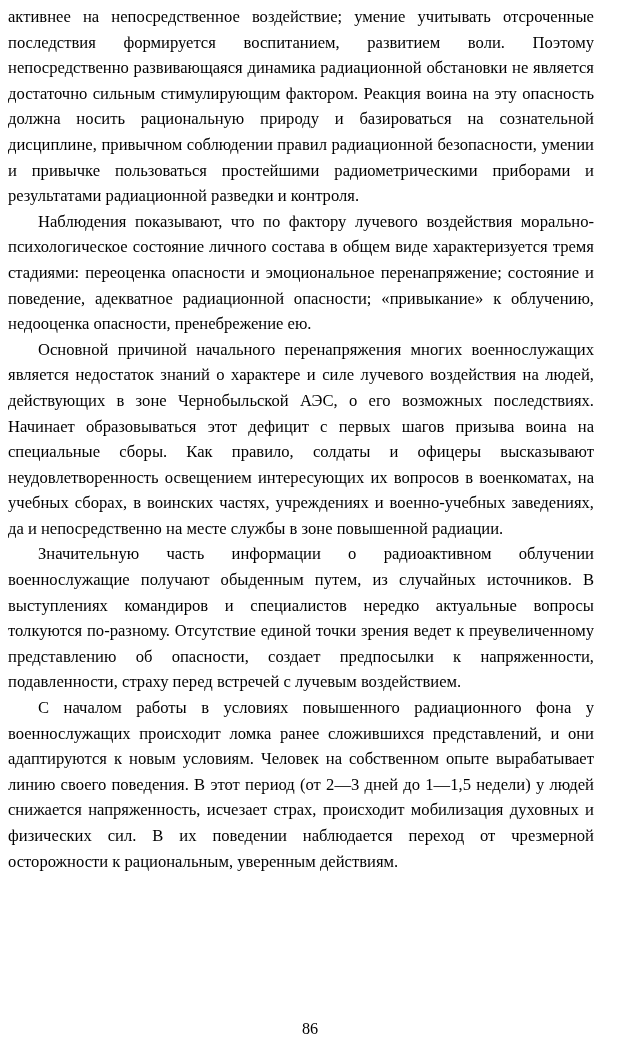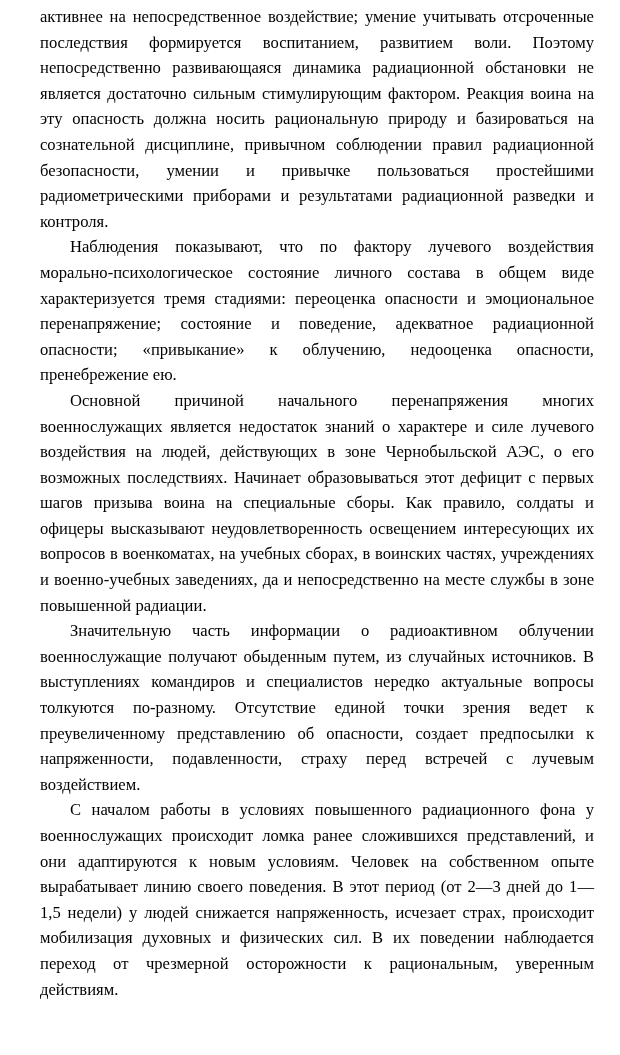--- a/index.html
+++ b/index.html
@@ -22,21 +22,20 @@
     height: 1055px;
     box-sizing: border-box;
     padding: 4px 26px 0 8px;
   }
   .body-text {
     font-size: 16.6px;
     line-height: 25.6px;
     text-align: justify;
     text-justify: inter-word;
     hyphens: manual;
-    margin-left: 32px;
     -webkit-hyphens: manual;
   }
   .body-text p {
     margin: 0;
     text-indent: 0;
   }
   .body-text p.indent {
     text-indent: 30px;
   }
   .page-number {
@@ -53,13 +52,14 @@
 <body>
 
 <div class="page">
   <div class="body-text">
     <p>активнее на непосредственное воздействие; умение учитывать отсроченные последствия формируется воспитанием, развитием воли. Поэтому непосредственно развивающаяся динамика радиационной обстановки не является достаточно сильным стимулирующим фактором. Реакция воина на эту опасность должна носить рациональную природу и базироваться на сознательной дисциплине, привычном соблюдении правил радиационной безопасности, умении и привычке пользоваться простейшими радиометрическими приборами и результатами радиационной разведки и контроля.</p>
     <p class="indent">Наблюдения показывают, что по фактору лучевого воздействия морально-психологическое состояние личного состава в общем виде характеризуется тремя стадиями: переоценка опасности и эмоциональное перенапряжение; состояние и поведение, адекватное радиационной опасности; «привыкание» к облучению, недооценка опасности, пренебрежение ею.</p>
     <p class="indent">Основной причиной начального перенапряжения многих военнослужащих является недостаток знаний о характере и силе лучевого воздействия на людей, действующих в зоне Чернобыльской АЭС, о его возможных последствиях. Начинает образовываться этот дефицит с первых шагов призыва воина на специальные сборы. Как правило, солдаты и офицеры высказывают неудовлетворенность освещением интересующих их вопросов в военкоматах, на учебных сборах, в воинских частях, учреждениях и военно-учебных заведениях, да и непосредственно на месте службы в зоне повышенной радиации.</p>
     <p class="indent">Значительную часть информации о радиоактивном облучении военнослужащие получают обыденным путем, из случайных источников. В выступлениях командиров и специалистов нередко актуальные вопросы толкуются по-разному. Отсутствие единой точки зрения ведет к преувеличенному представлению об опасности, создает предпосылки к напряженности, подавленности, страху перед встречей с лучевым воздействием.</p>
     <p class="indent">С началом работы в условиях повышенного радиационного фона у военнослужащих происходит ломка ранее сложившихся представлений, и они адаптируются к новым условиям. Человек на собственном опыте вырабатывает линию своего поведения. В этот период (от 2—3 дней до 1—1,5 недели) у людей снижается напряженность, исчезает страх, происходит мобилизация духовных и физических сил. В их поведении наблюдается переход от чрезмерной осторожности к рациональным, уверенным действиям.</p>
   </div>
+  <div class="page-number">86</div>
 </div>
 
 </body></html>

